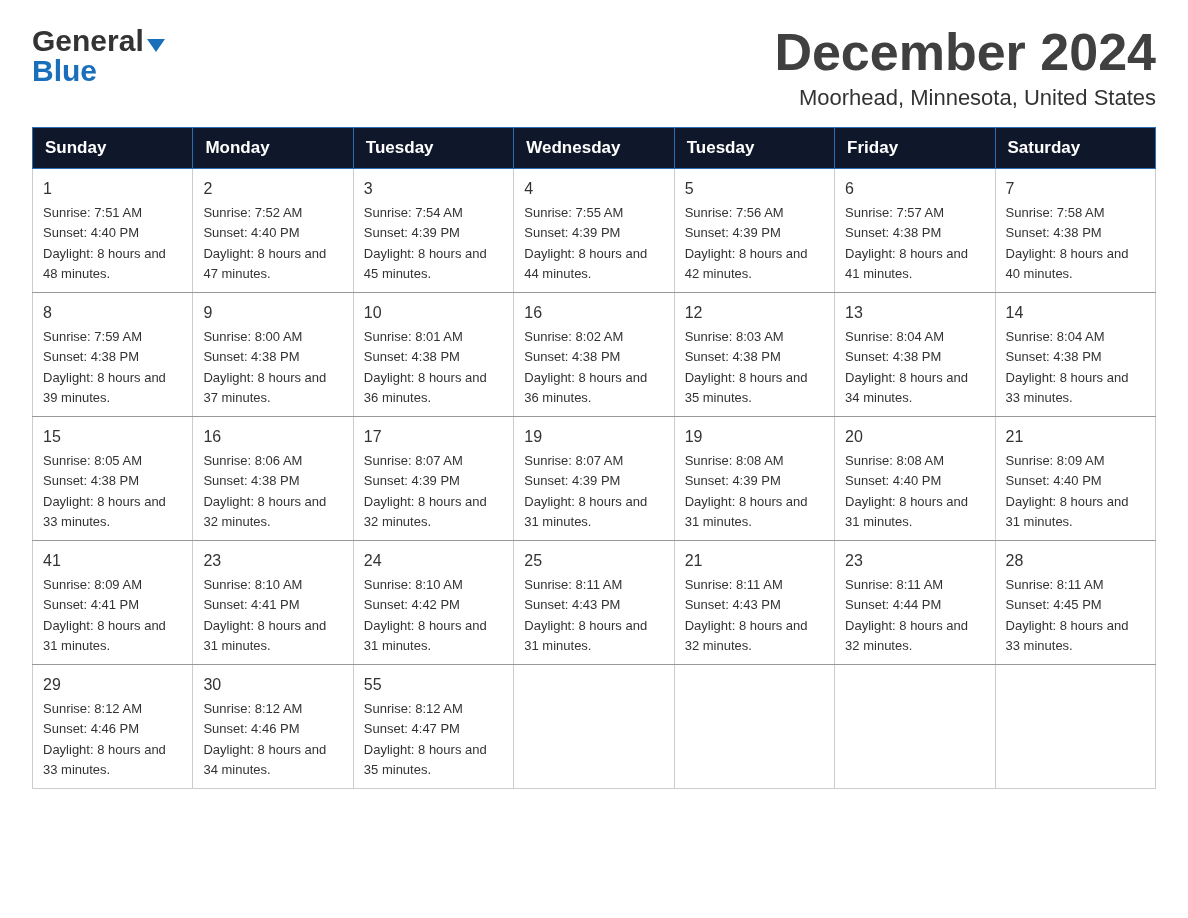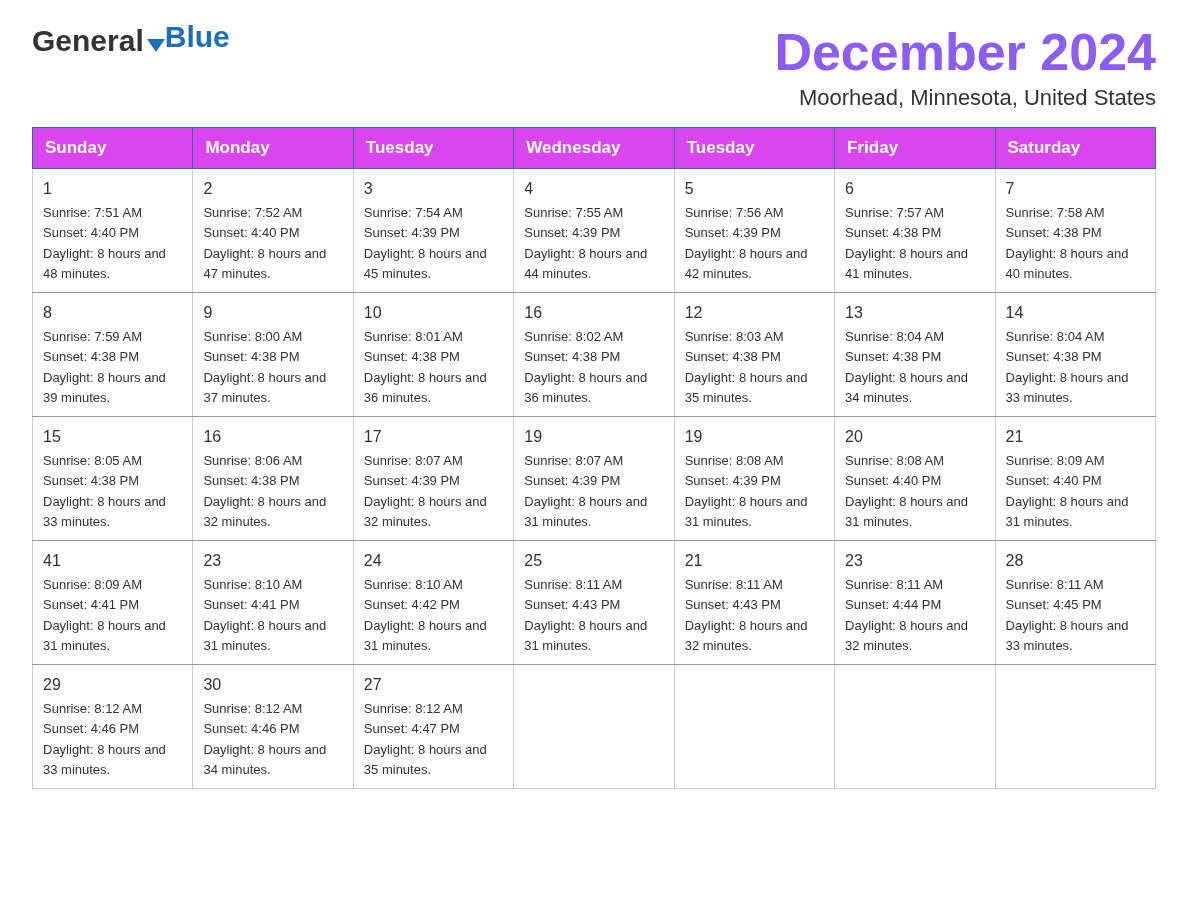--- a/index.html
+++ b/index.html
@@ -11,44 +11,44 @@
       min-height: 918px;
     }
     .header-row {
       display: flex;
       justify-content: space-between;
       align-items: flex-start;
       margin-bottom: 16px;
     }
     .logo {
       display: flex;
-      flex-direction: row;
+      flex-direction: column;
       align-items: flex-start;
     }
     .title-block {
       text-align: right;
     }
     .calendar-title {
       font-size: 52px;
       font-weight: bold;
-      color: #8b5cf6;
+      color: #404040;
       line-height: 1.1;
     }
     .calendar-subtitle {
       font-size: 22px;
       color: #333;
       margin-top: 4px;
     }
     .calendar-table {
       width: 100%;
       border-collapse: collapse;
       margin-top: 8px;
     }
     .calendar-table th {
-      background-color: #d946ef;
+      background-color: #0f172a;
       color: #fff;
       font-size: 17px;
       font-weight: bold;
       padding: 10px 12px;
       text-align: left;
       border: 1px solid #2a6db5;
     }
     .calendar-table td {
       vertical-align: top;
       padding: 8px 10px;
@@ -143,20 +143,20 @@
         <td><span class="day-num">23</span><span class="day-info">Sunrise: 8:10 AM<br>Sunset: 4:41 PM<br>Daylight: 8 hours and 31 minutes.</span></td>
         <td><span class="day-num">24</span><span class="day-info">Sunrise: 8:10 AM<br>Sunset: 4:42 PM<br>Daylight: 8 hours and 31 minutes.</span></td>
         <td><span class="day-num">25</span><span class="day-info">Sunrise: 8:11 AM<br>Sunset: 4:43 PM<br>Daylight: 8 hours and 31 minutes.</span></td>
         <td><span class="day-num">21</span><span class="day-info">Sunrise: 8:11 AM<br>Sunset: 4:43 PM<br>Daylight: 8 hours and 32 minutes.</span></td>
         <td><span class="day-num">23</span><span class="day-info">Sunrise: 8:11 AM<br>Sunset: 4:44 PM<br>Daylight: 8 hours and 32 minutes.</span></td>
         <td><span class="day-num">28</span><span class="day-info">Sunrise: 8:11 AM<br>Sunset: 4:45 PM<br>Daylight: 8 hours and 33 minutes.</span></td>
       </tr>
       <tr>
         <td><span class="day-num">29</span><span class="day-info">Sunrise: 8:12 AM<br>Sunset: 4:46 PM<br>Daylight: 8 hours and 33 minutes.</span></td>
         <td><span class="day-num">30</span><span class="day-info">Sunrise: 8:12 AM<br>Sunset: 4:46 PM<br>Daylight: 8 hours and 34 minutes.</span></td>
-        <td><span class="day-num">27</span><span class="day-info">Sunrise: 8:12 AM<br>Sunset: 4:47 PM<br>Daylight: 8 hours and 35 minutes.</span></td>
+        <td><span class="day-num">55</span><span class="day-info">Sunrise: 8:12 AM<br>Sunset: 4:47 PM<br>Daylight: 8 hours and 35 minutes.</span></td>
         <td class="empty-cell"></td>
         <td class="empty-cell"></td>
         <td class="empty-cell"></td>
         <td class="empty-cell"></td>
       </tr>
     </tbody>
 </table>
 
 </body></html>

